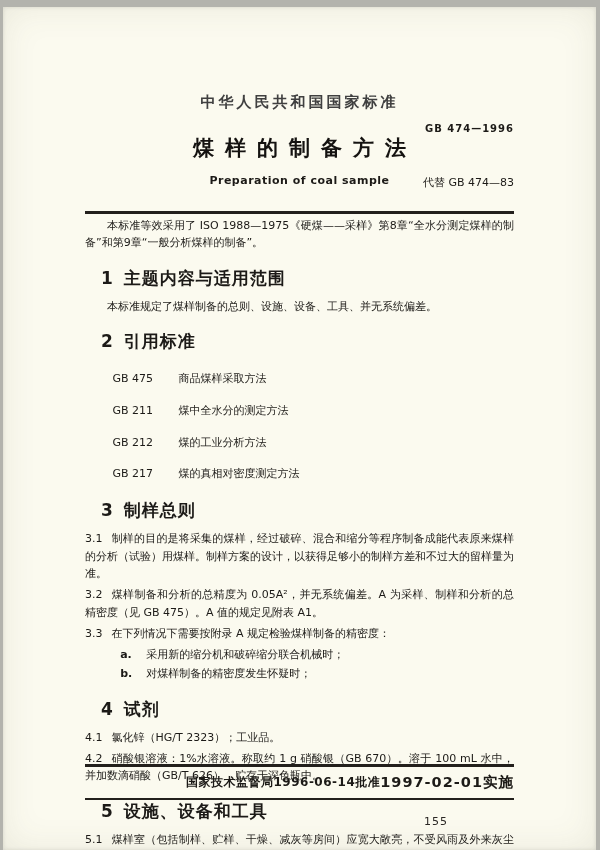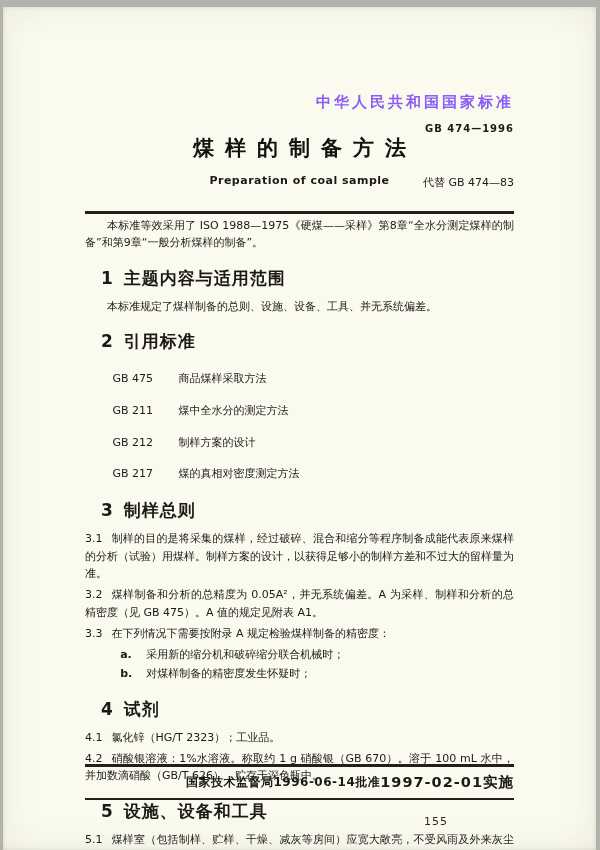--- a/index.html
+++ b/index.html
@@ -22,22 +22,22 @@
     box-shadow:inset 0 0 35px rgba(90,85,60,.10), inset 0 0 4px rgba(0,0,0,.12);
     color:#1c1a17;
   }
   .content{
     position:absolute;
     left:82px;right:82px;top:0;bottom:0;
   }
   
   .hdr{position:relative;padding-top:86px;}
   .std-type{
-    text-align:right;font-size:15px;font-weight:bold;
-    letter-spacing:3px;color:#8b5cf6;
+    text-align:center;font-size:15px;font-weight:bold;
+    letter-spacing:3px;color:#404040;
   }
   .std-code{
     position:absolute;right:0;top:116px;
     font-size:10px;font-weight:bold;letter-spacing:1px;
   }
   .main-title{
     margin:22px 0 0 0;text-align:center;
     font-size:21px;font-weight:bold;letter-spacing:11px;
     text-indent:11px;color:#141210;
   }
@@ -114,21 +114,21 @@
         <div class="sec-head">
           <span class="sec-num">2</span><span>引用标准</span>
         </div>
         <div class="ref-row">
           <span class="ref-code">GB 475</span><span>商品煤样采取方法</span>
         </div>
         <div class="ref-row">
           <span class="ref-code">GB 211</span><span>煤中全水分的测定方法</span>
         </div>
         <div class="ref-row">
-          <span class="ref-code">GB 212</span><span>制样方案的设计</span>
+          <span class="ref-code">GB 212</span><span>煤的工业分析方法</span>
         </div>
         <div class="ref-row">
           <span class="ref-code">GB 217</span><span>煤的真相对密度测定方法</span>
         </div>
 
         <div class="sec-head">
           <span class="sec-num">3</span><span>制样总则</span>
         </div>
         <p class="clause">
           <span class="clause-num">3.1</span><span>制样的目的是将采集的煤样，经过破碎、混合和缩分等程序制备成能代表原来煤样的分析（试验）用煤样。制样方案的设计，以获得足够小的制样方差和不过大的留样量为准。</span>

